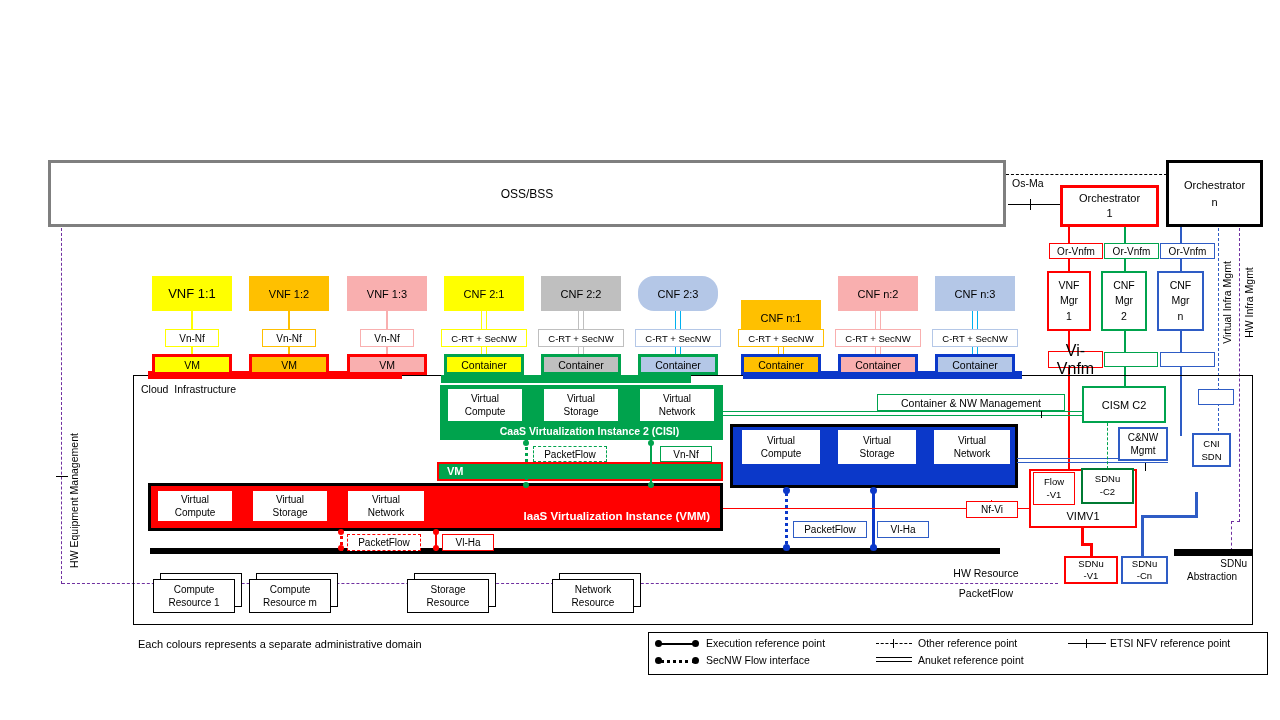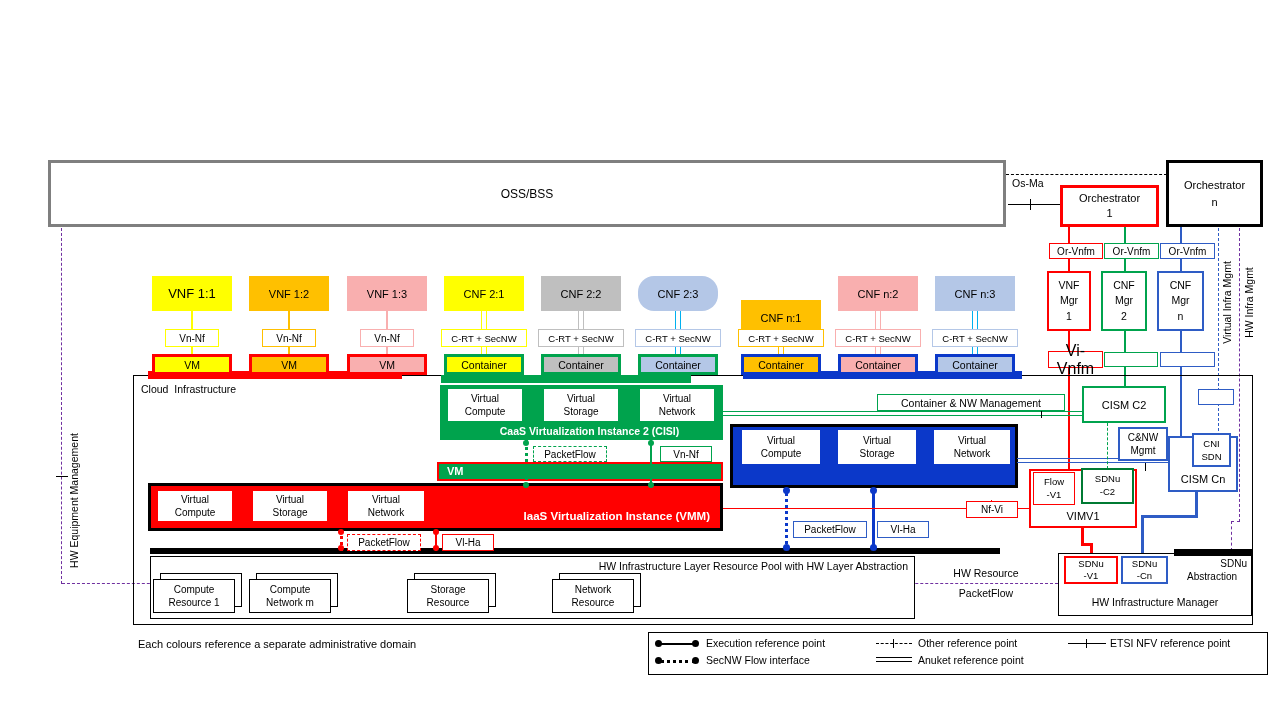--- a/index.html
+++ b/index.html
@@ -177,33 +177,30 @@
       <span>Virtual</span>
         <span>Storage</span>
     </div>
     <div class="a flex col whitebg" style="left:201px;top:3px;width:76px;height:34px;font-size:10px;line-height:1.3;">
       <span>Virtual</span>
         <span>Network</span>
     </div>
   </div>
 
   <div class="a" style="left:150px;top:548px;width:850px;height:6px;background:#000;"></div>
-  <div class="a whitebg" style="left:150px;top:556px;width:765px;height:63px;border:1.5px solid #000;">
-    <div class="a" style="right:6px;top:3px;font-size:10.5px;white-space:nowrap;">HW Infrastructure Layer Resource Pool with HW Layer Abstraction</div>
-  </div>
 
   <div class="a whitebg" style="left:160px;top:573px;width:82px;height:34px;border:1.5px solid #000;"></div>
   <div class="a flex col whitebg" style="left:153px;top:579px;width:82px;height:34px;border:1.5px solid #000;font-size:10px;line-height:1.3;">
     <span>Compute</span>
       <span>Resource 1</span>
   </div>
   <div class="a whitebg" style="left:256px;top:573px;width:82px;height:34px;border:1.5px solid #000;"></div>
   <div class="a flex col whitebg" style="left:249px;top:579px;width:82px;height:34px;border:1.5px solid #000;font-size:10px;line-height:1.3;">
     <span>Compute</span>
-      <span>Network m</span>
+      <span>Resource m</span>
   </div>
   <div class="a whitebg" style="left:414px;top:573px;width:82px;height:34px;border:1.5px solid #000;"></div>
   <div class="a flex col whitebg" style="left:407px;top:579px;width:82px;height:34px;border:1.5px solid #000;font-size:10px;line-height:1.3;">
     <span>Storage</span>
       <span>Resource</span>
   </div>
   <div class="a whitebg" style="left:559px;top:573px;width:82px;height:34px;border:1.5px solid #000;"></div>
   <div class="a flex col whitebg" style="left:552px;top:579px;width:82px;height:34px;border:1.5px solid #000;font-size:10px;line-height:1.3;">
     <span>Network</span>
       <span>Resource</span>
@@ -251,23 +248,20 @@
   <div class="a flex whitebg" style="left:966px;top:501px;width:52px;height:17px;border:1.5px solid var(--red);font-size:10px;">Nf-Vi</div>
 
   <div class="a" style="left:1107px;top:423px;width:0;height:46px;border-left:1.5px dashed var(--green);"></div>
 
   <div class="a flex whitebg" style="left:1082px;top:386px;width:84px;height:37px;border:2px solid var(--green);font-size:11px;">CISM C2</div>
   <div class="a flex col whitebg" style="left:1118px;top:427px;width:50px;height:34px;border:2px solid var(--bluel);font-size:10px;line-height:1.35;">
     <span>C&amp;NW</span>
     <span>Mgmt</span>
   </div>
 
-  <div class="a whitebg" style="left:1168px;top:436px;width:70px;height:56px;border:2px solid var(--bluel);">
-    <span style="position:absolute;left:0;right:0;bottom:5px;text-align:center;font-size:11px;">CISM Cn</span>
-  </div>
   <div class="a flex col whitebg" style="left:1192px;top:433px;width:39px;height:34px;border:2px solid var(--bluel);font-size:9.5px;line-height:1.4;">
     <span>CNI</span>
     <span>SDN</span>
   </div>
   <div class="a whitebg" style="left:1198px;top:389px;width:36px;height:16px;border:1.5px solid var(--bluel);"></div>
 
   <div class="a" style="left:1081px;top:528px;width:0;height:17px;border-left:3px solid var(--red);"></div>
   <div class="a" style="left:1081px;top:543px;width:12px;height:0;border-top:3px solid var(--red);"></div>
   <div class="a" style="left:1090px;top:543px;width:0;height:13px;border-left:3px solid var(--red);"></div>
   <div class="a" style="left:1195px;top:492px;width:0;height:26px;border-left:3px solid var(--bluel);"></div>
@@ -279,36 +273,33 @@
   </div>
   <div class="a flex col whitebg" style="left:1033px;top:472px;width:42px;height:33px;border:1.5px solid var(--red);font-size:9.5px;line-height:1.35;">
     <span>Flow</span>
     <span>-V1</span>
   </div>
   <div class="a flex col whitebg" style="left:1081px;top:468px;width:53px;height:36px;border:2px solid var(--dgreen);font-size:9.5px;line-height:1.35;">
     <span>SDNu</span>
     <span>-C2</span>
   </div>
 
-  <div class="a whitebg" style="left:1058px;top:553px;width:194px;height:63px;border:1.5px solid #000;">
-    <span style="position:absolute;left:0;right:0;bottom:7px;text-align:center;font-size:10.5px;">HW Infrastructure Manager</span>
-  </div>
   <div class="a flex col whitebg" style="left:1064px;top:556px;width:54px;height:28px;border:2px solid var(--red);font-size:9.5px;line-height:1.25;">
     <span>SDNu</span>
     <span>-V1</span>
   </div>
   <div class="a flex col whitebg" style="left:1121px;top:556px;width:47px;height:28px;border:2px solid var(--bluel);font-size:9.5px;line-height:1.25;">
     <span>SDNu</span>
     <span>-Cn</span>
   </div>
   <div class="a" style="left:1174px;top:549px;width:78px;height:7px;background:#000;"></div>
   <div class="a" style="left:1191px;top:558px;width:56px;text-align:right;font-size:10px;">SDNu</div>
   <div class="a" style="left:1172px;top:571px;width:80px;text-align:center;font-size:10px;">Abstraction</div>
 
-  <div class="a" style="left:138px;top:638px;font-size:11px;">Each colours reference a separate administrative domain</div>
+  <div class="a" style="left:138px;top:638px;font-size:11px;">Each colours represents a separate administrative domain</div>
   <div class="a" style="left:648px;top:632px;width:620px;height:43px;border:1.5px solid #000;"></div>
 
   <div class="a" style="left:660px;top:643px;width:36px;height:0;border-top:2.5px solid #000;"></div>
   <div class="a dot" style="left:655px;top:640px;background:#000;"></div>
   <div class="a dot" style="left:692px;top:640px;background:#000;"></div>
   <div class="a" style="left:706px;top:637px;font-size:10.5px;">Execution reference point</div>
 
   <div class="a" style="left:660px;top:660px;width:36px;height:0;border-top:3px dotted #000;"></div>
   <div class="a dot" style="left:655px;top:657px;background:#000;"></div>
   <div class="a dot" style="left:692px;top:657px;background:#000;"></div>

